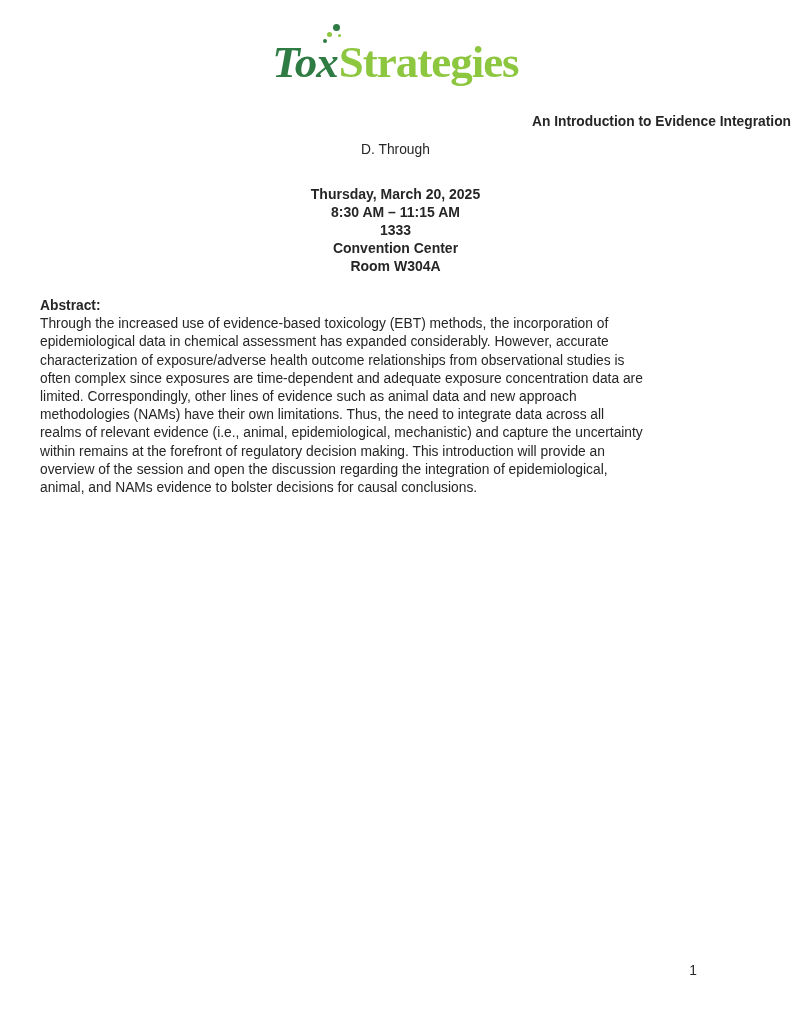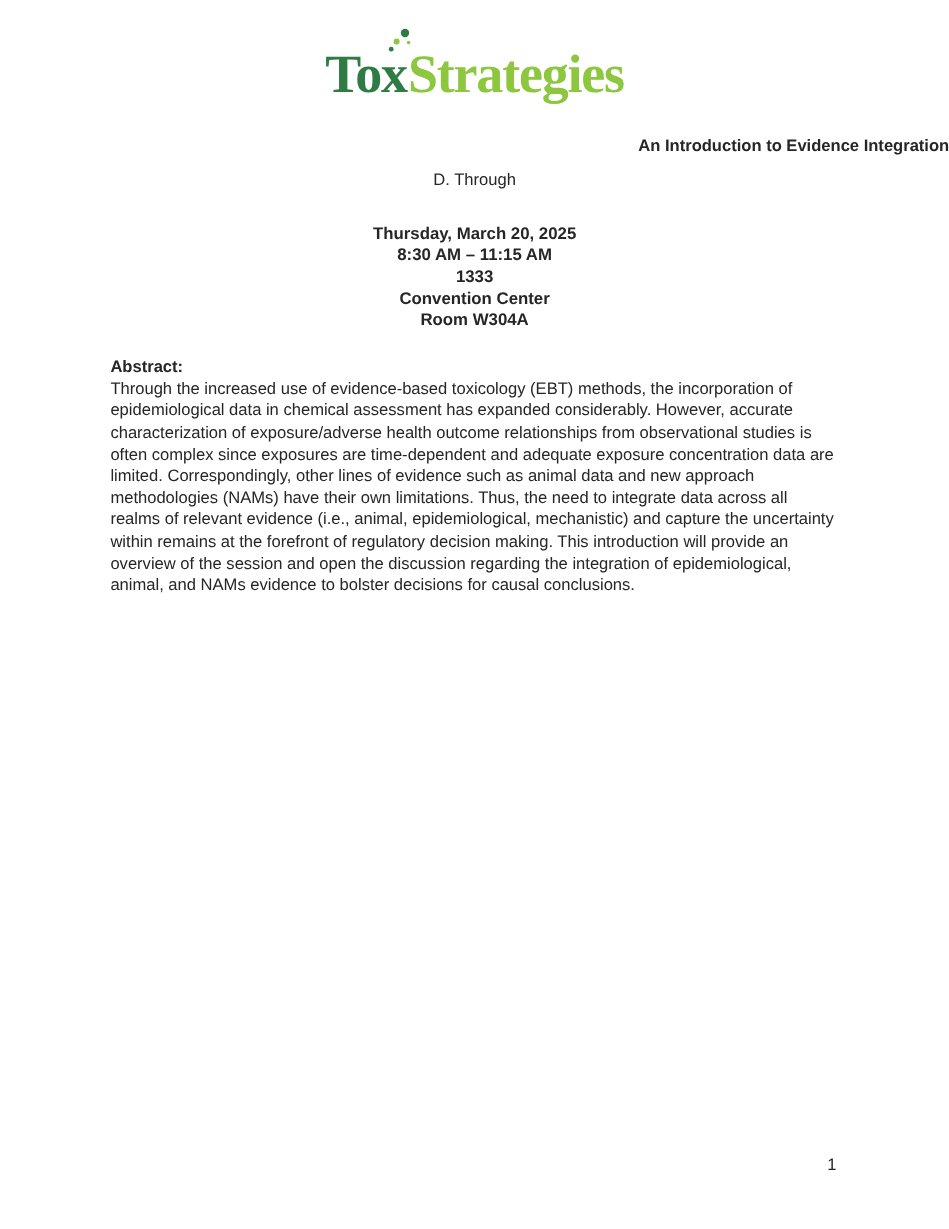--- a/index.html
+++ b/index.html
@@ -32,20 +32,21 @@
     font-size: 45px;
     font-weight: bold;
     letter-spacing: -1px;
     line-height: 1;
     white-space: nowrap;
   }
   .logo .tox{
     color: var(--tox-green);
     position: relative;
     display: inline-block;
+    font-style: italic;
   }
   .logo .strategies{
     color: var(--strategies-green);
     display: inline-block;
     margin-left: 1px;
   }
   .bubble-dots{
     position: absolute;
     top: -16px;
     right: -4px;
@@ -83,21 +84,21 @@
     text-align: center;
     font-size: 14px;
     font-weight: bold;
     line-height: 18px;
   }
   .session-block div{ margin:0; }
 
   
   .abstract{
     width: 608px;
-    margin: 22px 0 0 92px;
+    margin: 22px 0 0 40px;
     font-size: 13.8px;
     line-height: 18.2px;
     text-align: left;
   }
   .abstract-heading{
     font-weight: bold;
   }
   .abstract-body{
     margin: 0;
   }

